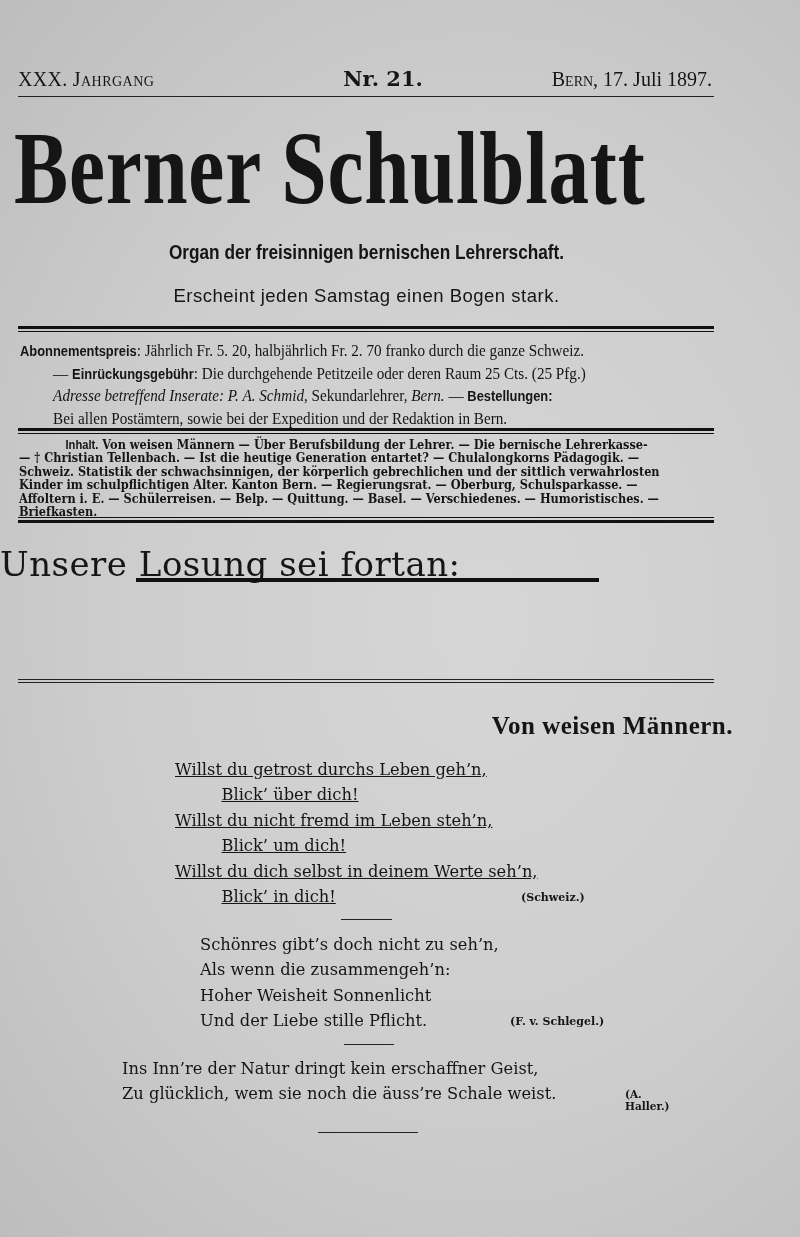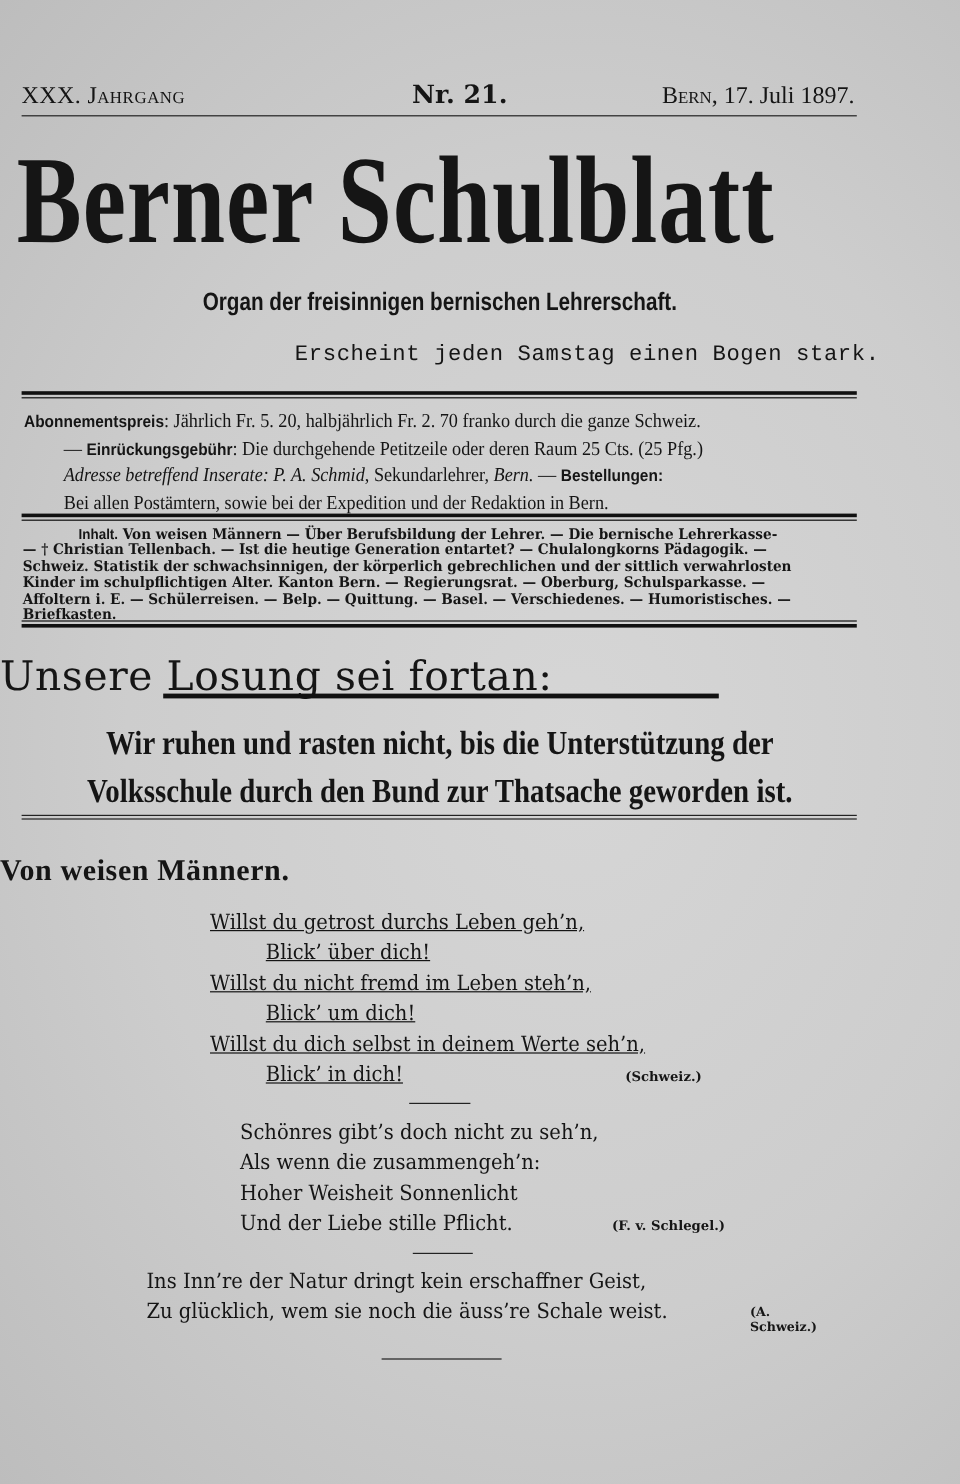--- a/index.html
+++ b/index.html
@@ -32,22 +32,22 @@
       transform: scaleX(0.78); transform-origin: left top;
       white-space: nowrap; letter-spacing: 1px;
       width: 900px;
     }
     .subtitle {
       position: absolute; left: 0; top: 240px; width: 733px; text-align: center;
       font-family: "Liberation Sans", sans-serif; font-weight: bold;
       font-size: 21px; transform: scaleX(0.82); transform-origin: center top;
     }
     .appears {
-      position: absolute; left: 0; top: 285px; width: 733px; text-align: right;
-      font-family: Liberation Mono, monospace; font-size: 18.5px; letter-spacing: 0.5px;
+      position: absolute; left: 0; top: 285px; width: 733px; text-align: center;
+      font-family: Liberation Sans, sans-serif; font-size: 18.5px; letter-spacing: 0.5px;
     }
 
     .double-rule { position: absolute; left: 18px; width: 696px; }
     .double-rule .a { border-top: 3px solid #111; }
     .double-rule .b { border-top: 1.5px solid #111; margin-top: 2px; }
     .double-rule.inv .a { border-top: 1.5px solid #111; }
     .double-rule.inv .b { border-top: 3px solid #111; margin-top: 2px; }
     .double-rule.thin .a { border-top: 1.5px solid #222; }
     .double-rule.thin .b { border-top: 1.5px solid #222; margin-top: 2px; }
 
@@ -73,21 +73,21 @@
       font-family: "DejaVu Serif", serif; font-size: 34px; letter-spacing: 0.5px;
     }
     .motto-underline { position: absolute; left: 136px; top: 578px; width: 463px; border-top: 4px solid #111; }
     .slogan {
       position: absolute; left: 0; top: 600px; width: 733px; text-align: center;
       font-family: "Liberation Serif", serif; font-weight: bold; font-size: 28px; line-height: 40px;
     }
     .slogan div { transform: scaleX(0.86); transform-origin: center top; white-space: nowrap; }
 
     .article-title {
-      position: absolute; left: 0; top: 712px; width: 733px; text-align: left;
+      position: absolute; left: 0; top: 712px; width: 733px; text-align: right;
       font-family: "Liberation Serif", serif; font-weight: bold; font-size: 25px;
       letter-spacing: 0.5px;
     }
     .poem {
       position: absolute; font-family: "DejaVu Serif", serif; font-size: 17.5px; line-height: 25.4px;
       white-space: nowrap;
     }
     .poem .ln { transform: scaleX(0.93); transform-origin: left top; position: relative; }
     .poem .ind { padding-left: 50px; }
     .attrib { position: absolute; font-family: "DejaVu Serif", serif; font-weight: bold; font-size: 11px; }
@@ -135,24 +135,20 @@
     <div class="ln">Briefkasten.</div>
   </div>
 
   <div class="double-rule inv" style="top:517px;">
       <div class="a"></div>
       <div class="b"></div>
     </div>
 
   <div class="motto">Unsere Losung sei fortan:</div>
   <div class="motto-underline"></div>
-  <div class="slogan">
-    <div>Wir ruhen und rasten nicht, bis die Unterstützung der</div>
-    <div>Volksschule durch den Bund zur Thatsache geworden ist.</div>
-  </div>
 
   <div class="double-rule thin" style="top:679px;">
       <div class="a"></div>
       <div class="b"></div>
     </div>
 
   <div class="article-title">Von weisen Männern.</div>
 
   <div class="poem" style="left:175px; top:757px;text-decoration:underline;">
     <div class="ln">Willst du getrost durchs Leben geh’n,</div>
@@ -173,16 +169,16 @@
     <div class="ln">Und der Liebe stille Pflicht.</div>
   </div>
   <div class="attrib" style="left:510px; top:1015px;">(F. v. Schlegel.)</div>
 
   <div class="short-rule" style="left:344px; top:1044px; width:50px;"></div>
 
   <div class="poem" style="left:122px; top:1056px;">
     <div class="ln">Ins Inn’re der Natur dringt kein erschaffner Geist,</div>
     <div class="ln">Zu glücklich, wem sie noch die äuss’re Schale weist.</div>
   </div>
-  <div class="attrib" style="left:625px; top:1088px; font-size:10.5px;">(A. Schweiz.)</div>
+  <div class="attrib" style="left:625px; top:1088px; font-size:10.5px;">(A. Haller.)</div>
 
   <div class="short-rule" style="left:318px; top:1132px; width:100px;"></div>
 </div>
 
 </body></html>

